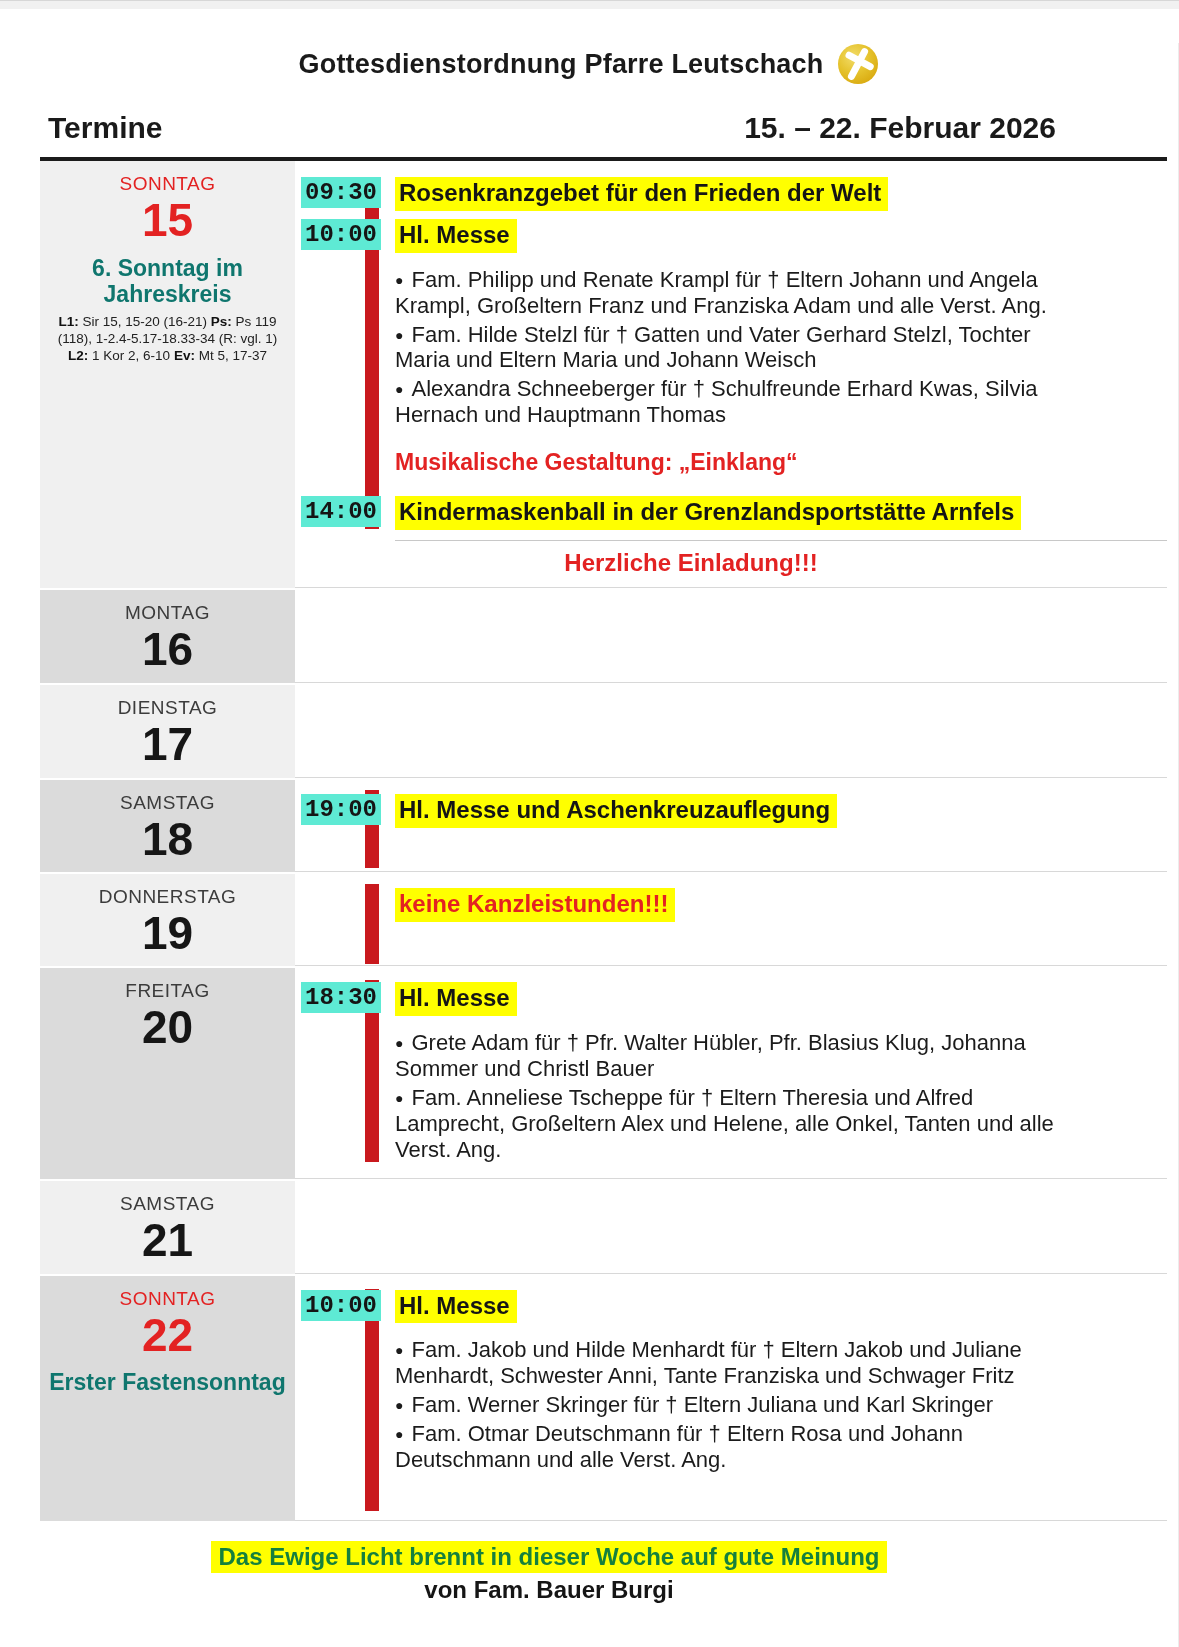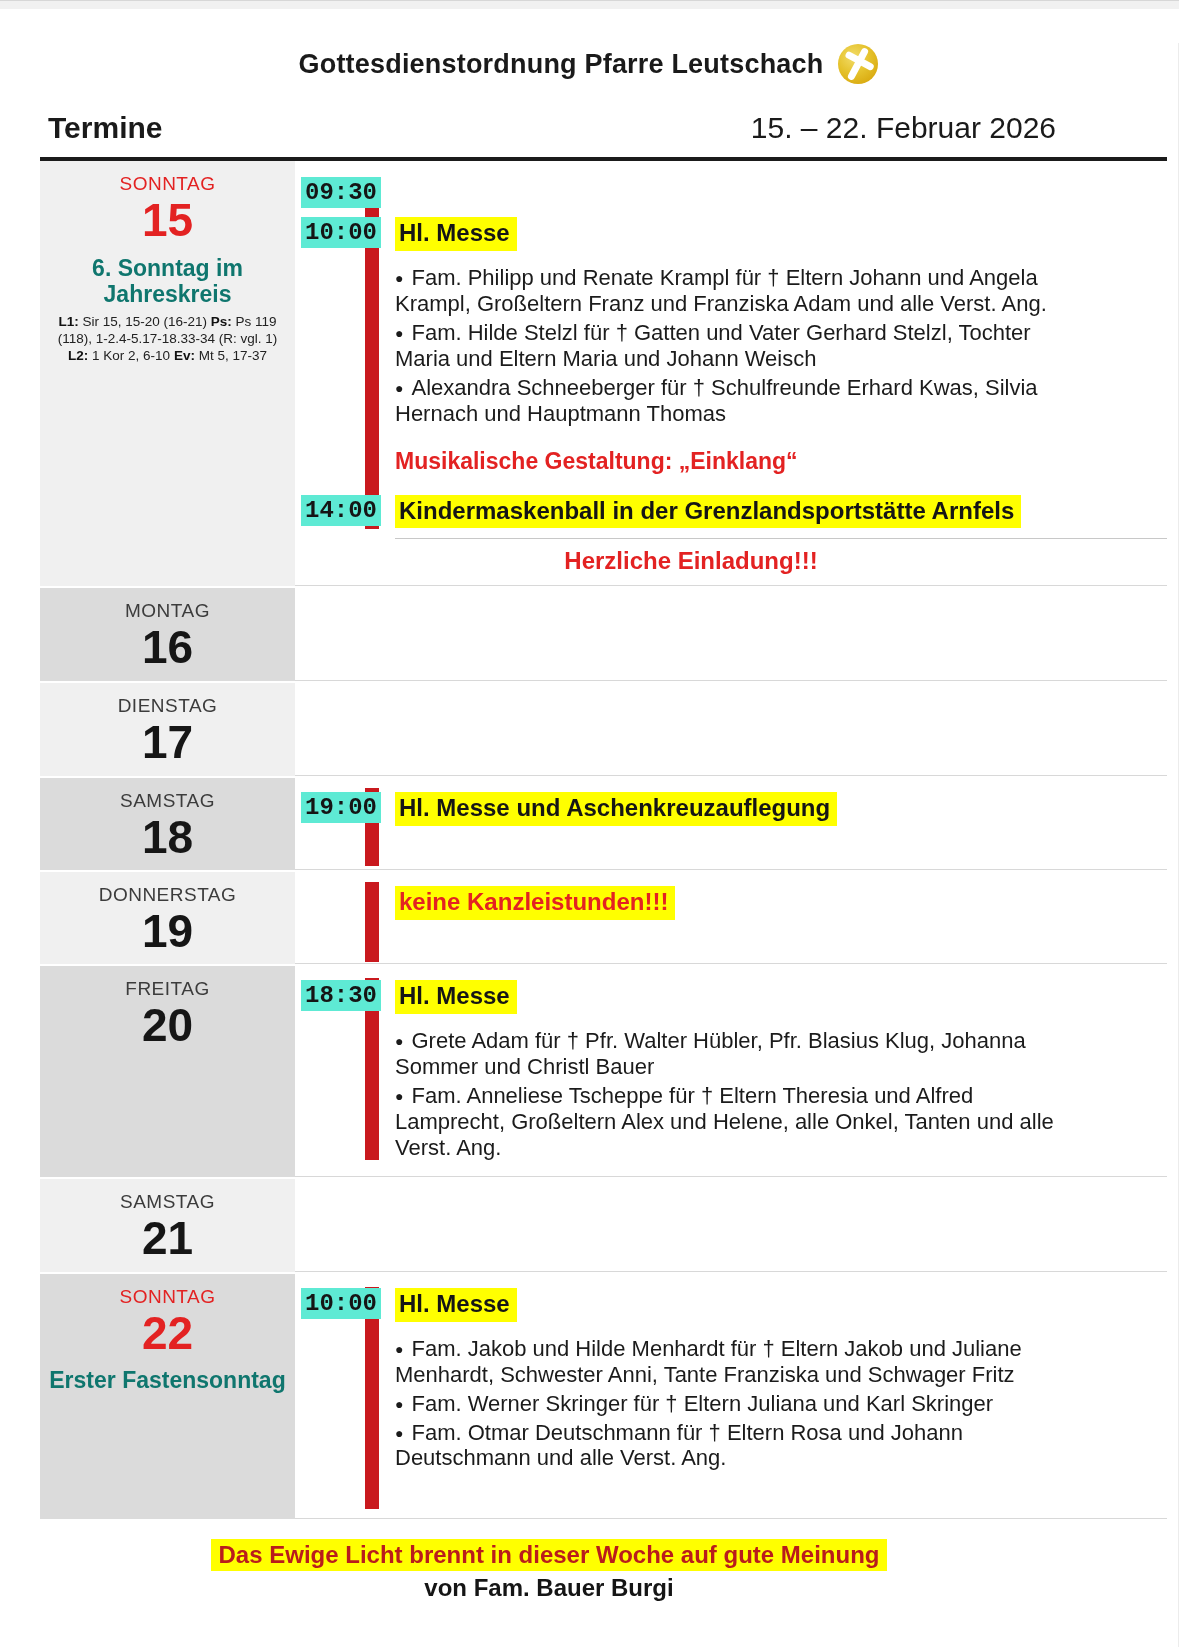--- a/index.html
+++ b/index.html
@@ -11,21 +11,21 @@
   .edge-strip{height:8px;background:#f1f1f1;border-top:1px solid #d7d7d7;}
   .page{border-right:1px solid #ececec; min-height:1630px;}
 
   
   .header-title-row{display:flex;align-items:center;justify-content:center;gap:14px;margin-top:34px;}
   .header-title{font-size:27px;font-weight:bold;color:#1a1a1a;letter-spacing:.2px;}
   .cross-icon{width:42px;height:42px;flex:0 0 auto;}
   .termine-row{display:flex;justify-content:space-between;align-items:baseline;
                padding:0 122px 0 48px;margin-top:26px;}
   .termine-label{font-size:30px;font-weight:bold;color:#1a1a1a;}
-  .date-range{font-size:30px;font-weight:normal;color:#1a1a1a;margin-left:15px;}
+  .date-range{font-size:30px;font-weight:bold;color:#1a1a1a;margin-left:15px;}
   .table-top-rule{height:4px;background:#1b1b1b;margin:12px 11px 0 40px;}
 
   
   .schedule{margin:0 11px 0 40px;}
   .day-row{display:flex;margin-bottom:2px;}
   .day-cell{width:255px;flex:0 0 255px;text-align:center;padding-top:12px;box-sizing:border-box;}
   .shade-light{background:#f0f0f0;}
   .shade-dark{background:#dbdbdb;}
   .weekday{font-size:19px;letter-spacing:.5px;color:#3c3c3c;}
   .sunday .weekday{color:#e32222;}
@@ -56,21 +56,21 @@
   .bullets{padding:6px 112px 2px 100px;}
   .bullet-line{font-size:22px;line-height:1.18;color:#1b1b1b;margin-bottom:3px;}
   .bullet-dot{font-size:14px;margin-right:8px;vertical-align:2px;}
 
   .red-note{margin:16px 0 20px 100px;color:#e32222;font-size:23px;font-weight:bold;}
   .sep{border-top:1px solid #c8c8c8;margin:10px 0 8px 100px;}
   .center-note{margin:0 180px 0 100px;text-align:center;color:#e32222;font-size:24px;font-weight:bold;}
 
   
   .footer{margin-top:22px;padding-right:80px;text-align:center;}
-  .footer-line1 span{background:#ffff00;font-size:24px;font-weight:bold;color:#b91c1c;padding:2px 8px 3px;}
+  .footer-line1 span{background:#ffff00;font-size:24px;font-weight:bold;color:#15803d;padding:2px 8px 3px;}
   .footer-line2{font-size:24px;font-weight:bold;color:#151515;margin-top:5px;}
 </style>
 </head>
 <body>
 
 <div class="edge-strip"></div>
 
 <div class="page">
 
   <div class="header-title-row">
@@ -103,21 +103,21 @@
   <div class="schedule" id="schedule">
       <div class="day-row row-0" style="min-height: 388px;">
         <div class="day-cell shade-light sunday">
           <div class="weekday">SONNTAG</div>
           <div class="day-number">15</div>
           <div class="day-subtitle">6. Sonntag im Jahreskreis</div>
           <div class="lectionary"><b>L1:</b> Sir 15, 15-20 (16-21) <b>Ps:</b> Ps 119 (118), 1-2.4-5.17-18.33-34 (R: vgl. 1) <b>L2:</b> 1 Kor 2, 6-10 <b>Ev:</b> Mt 5, 17-37 </div>
         </div>
         <div class="content-cell">
           <div class="redbar"></div>
-          <div class="event-line"><span class="time-badge">09:30</span></div>
+          <div class="event-line"><span class="time-badge">09:30</span><span class="event-title">Rosenkranzgebet für den Frieden der Welt</span></div>
           <div class="event-line"><span class="time-badge">10:00</span><span class="event-title">Hl. Messe</span></div>
           <div class="bullets">
             <div class="bullet-line"><span class="bullet-dot">●</span><span>Fam. Philipp und Renate Krampl für † Eltern Johann und Angela Krampl, Großeltern Franz und Franziska Adam und alle Verst. Ang.</span></div>
             <div class="bullet-line"><span class="bullet-dot">●</span><span>Fam. Hilde Stelzl für † Gatten und Vater Gerhard Stelzl, Tochter Maria und Eltern Maria und Johann Weisch</span></div>
             <div class="bullet-line"><span class="bullet-dot">●</span><span>Alexandra Schneeberger für † Schulfreunde Erhard Kwas, Silvia Hernach und Hauptmann Thomas</span></div>
           </div>
           <div class="red-note">Musikalische Gestaltung: „Einklang“</div>
           <div class="event-line"><span class="time-badge">14:00</span><span class="event-title">Kindermaskenball in der Grenzlandsportstätte Arnfels</span></div>
           <div class="sep"></div>
           <div class="center-note">Herzliche Einladung!!!</div>

